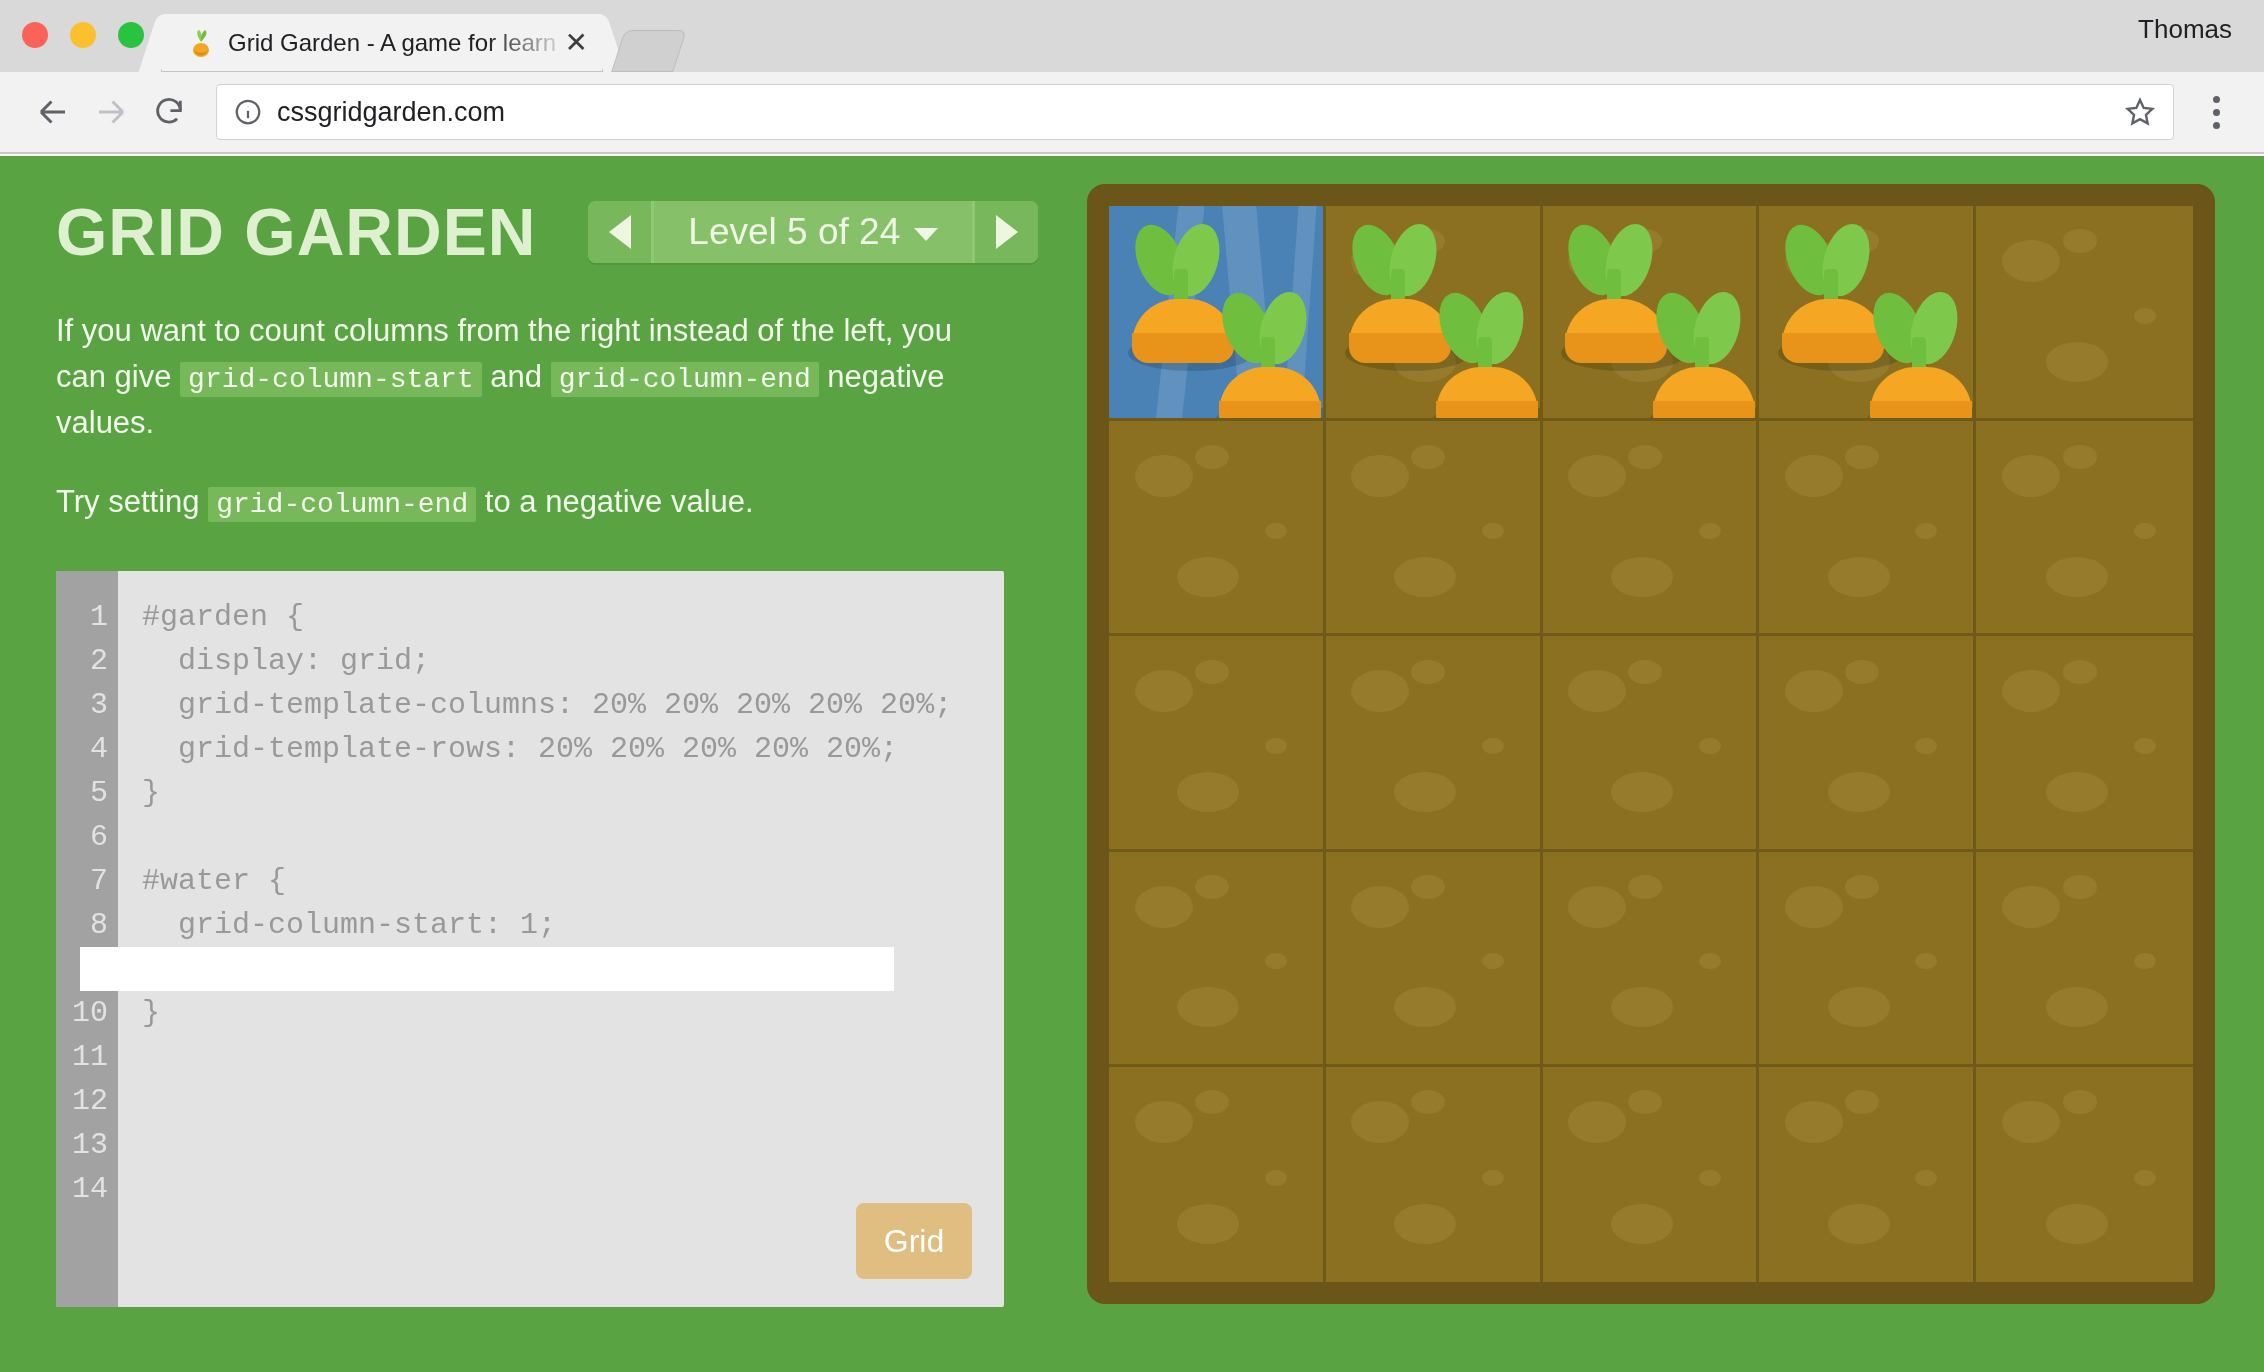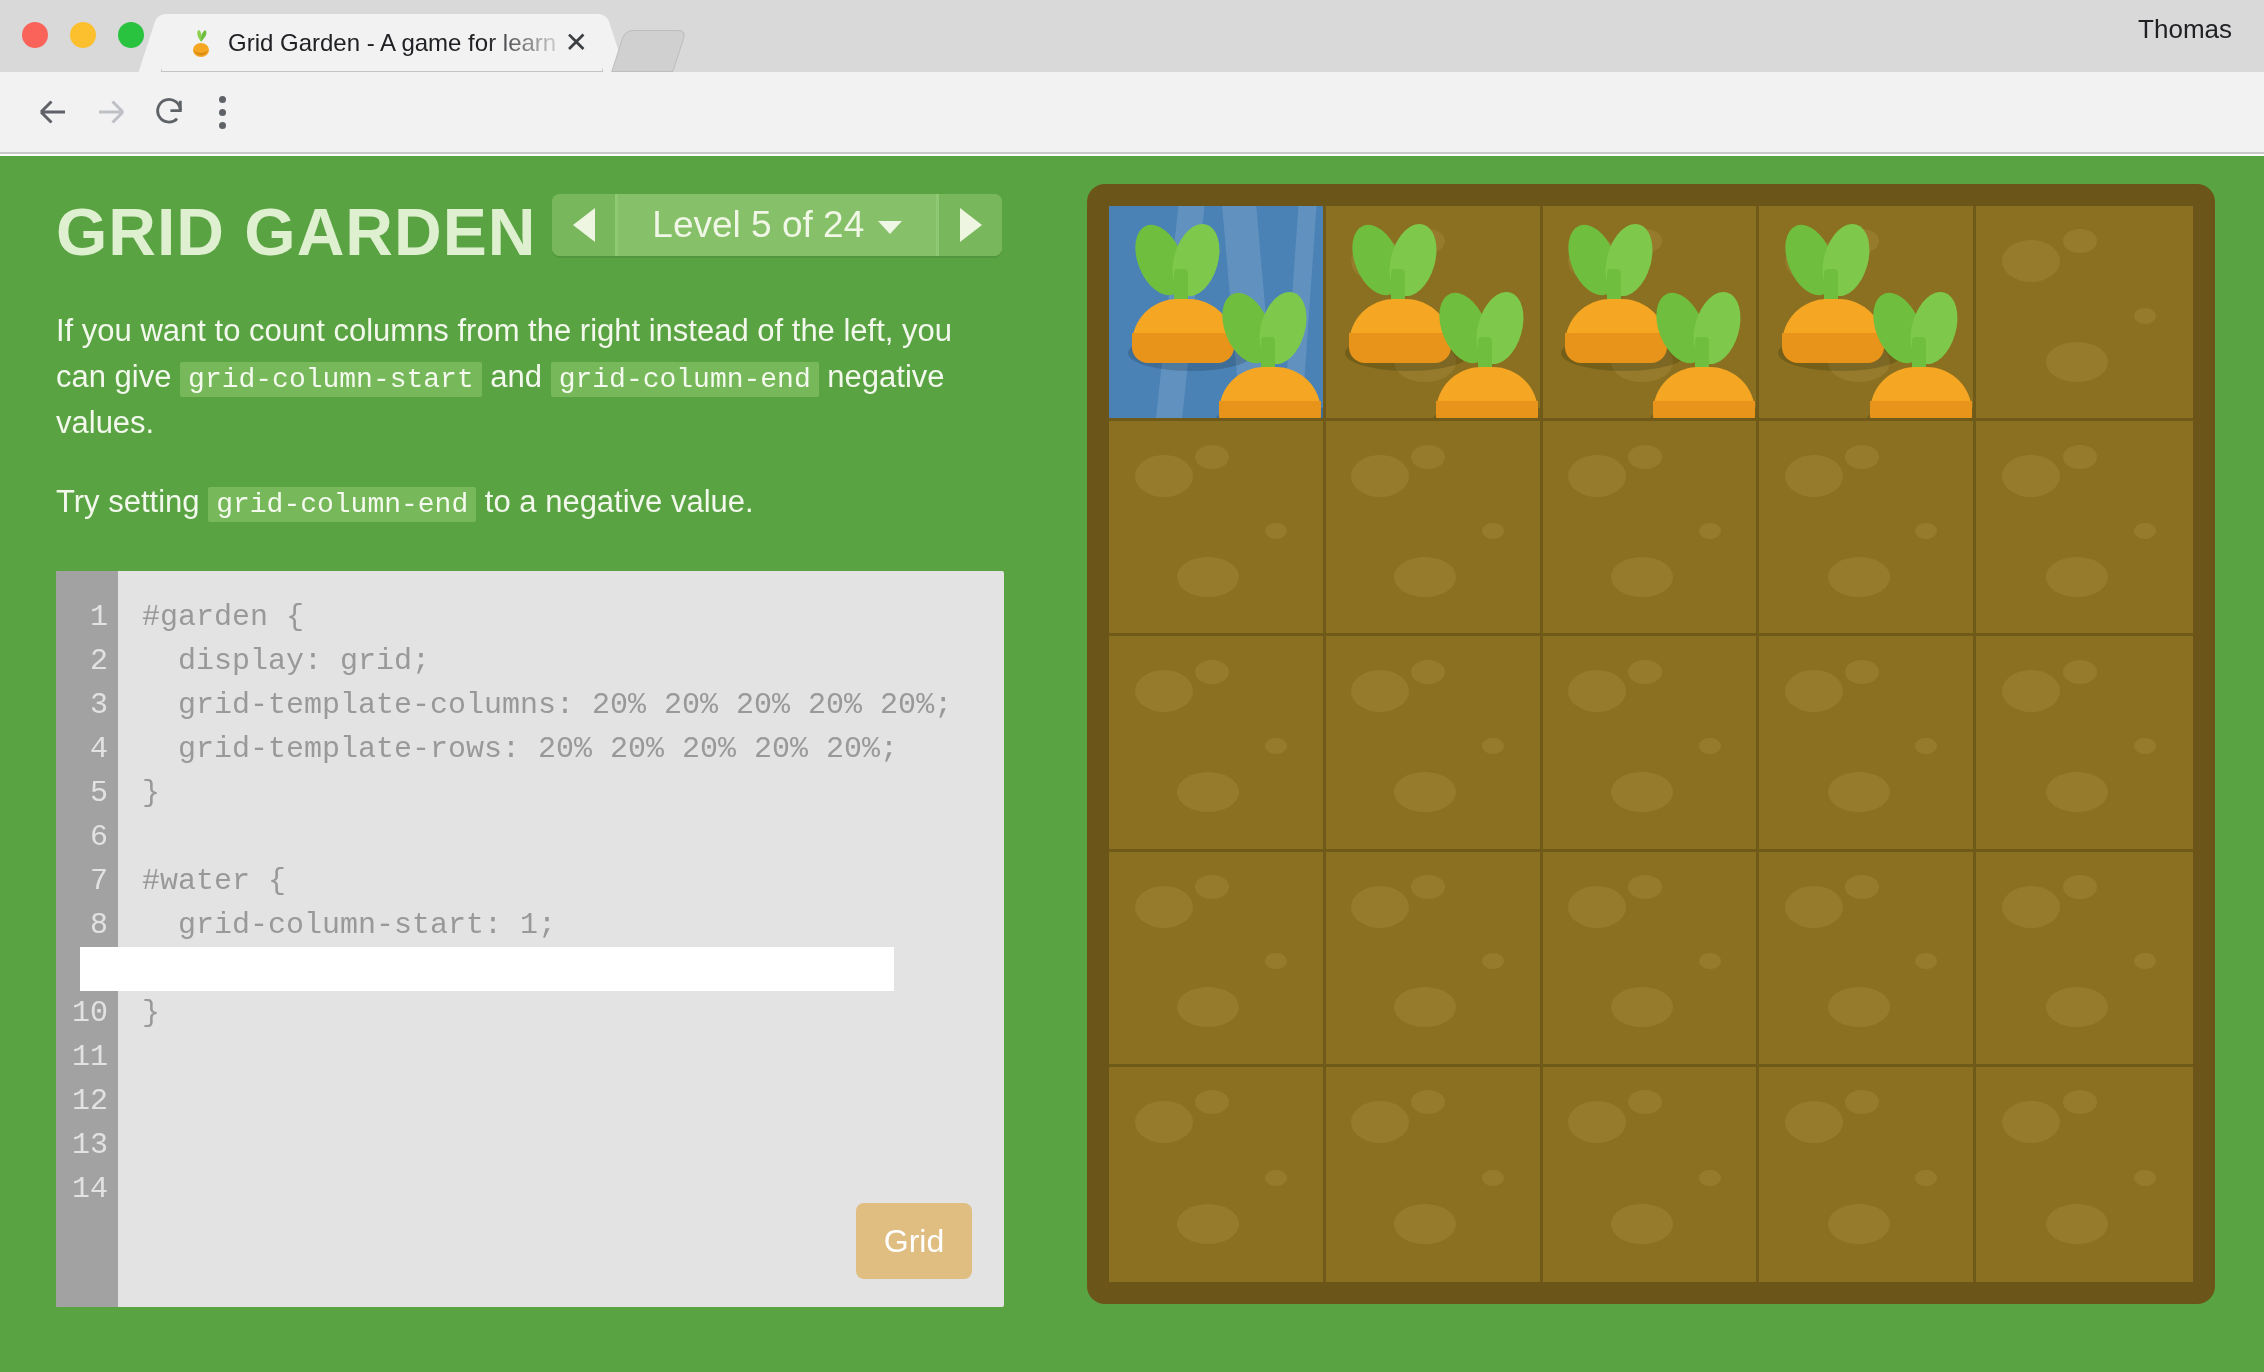--- a/index.html
+++ b/index.html
@@ -83,21 +83,21 @@
     position: absolute; top: 156px; left: 0;
     width: 2264px; height: 1216px;
     background: #5aa343;
     display: flex;
   }
 
   .left { width: 1065px; padding: 38px 0 0 56px; position: relative; }
   .right { flex: 1 1 auto; padding: 28px 44px 0 22px; }
 
   
-  .hdr { display: flex; gap: 16px; }
+  .hdr { display: flex; align-items: center; gap: 52px; }
   .logo {
     font-size: 66px; letter-spacing: 1px; color: #dff0d0;
     font-weight: bold; font-family: "Liberation Sans", sans-serif;
   }
   .levelbar {
     display: flex; align-items: stretch; height: 62px;
     background: #7cba5f; border-radius: 8px; overflow: hidden;
     box-shadow: 0 2px 0 rgba(0,0,0,0.08);
   }
   .lvl-arrow {
@@ -257,20 +257,34 @@
         <path d="M4 12h16M20 12l-7-7M20 12l-7 7"></path>
       </svg>
     </span>
     <span class="navbtn">
       <svg width="34" height="34" viewBox="0 0 24 24" fill="none" stroke="currentColor" stroke-width="2">
         <path d="M20 11a8 8 0 10-2.3 5.7"></path>
         <path d="M20 4v7h-7"></path>
       </svg>
     </span>
 
+    <div class="omnibox">
+      <span class="omni-icon">
+        <svg width="30" height="30" viewBox="0 0 24 24" fill="none" stroke="currentColor" stroke-width="1.8">
+          <circle cx="12" cy="12" r="9"></circle>
+          <path d="M12 11v6M12 7.6v.2"></path>
+        </svg>
+      </span>
+      <span class="omni-url">cssgridgarden.com</span>
+      <span class="star">
+        <svg width="34" height="34" viewBox="0 0 24 24" fill="none" stroke="currentColor" stroke-width="1.7">
+          <path d="M12 3.5l2.6 5.6 6.1.7-4.5 4.2 1.2 6L12 17l-5.4 3 1.2-6L3.3 9.8l6.1-.7z"></path>
+        </svg>
+      </span>
+    </div>
 
     <span class="menu-dots">
       <i></i>
         <i></i>
         <i></i>
     </span>
   </div>
 
   <div class="page">
 

